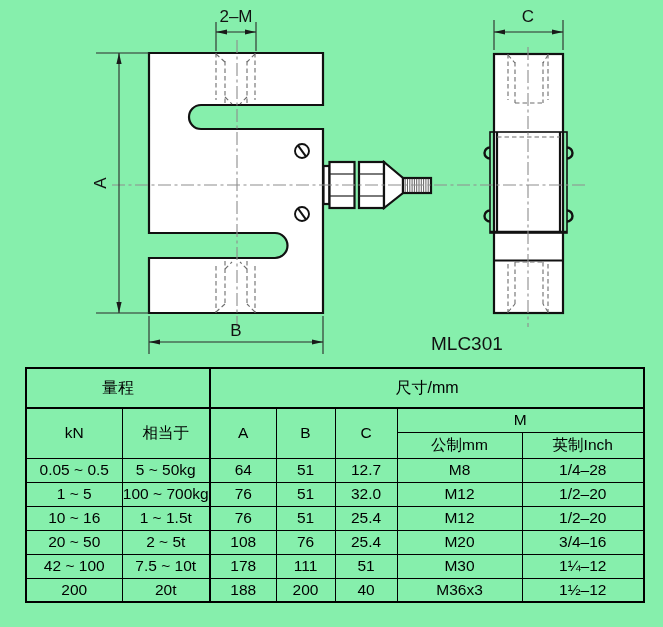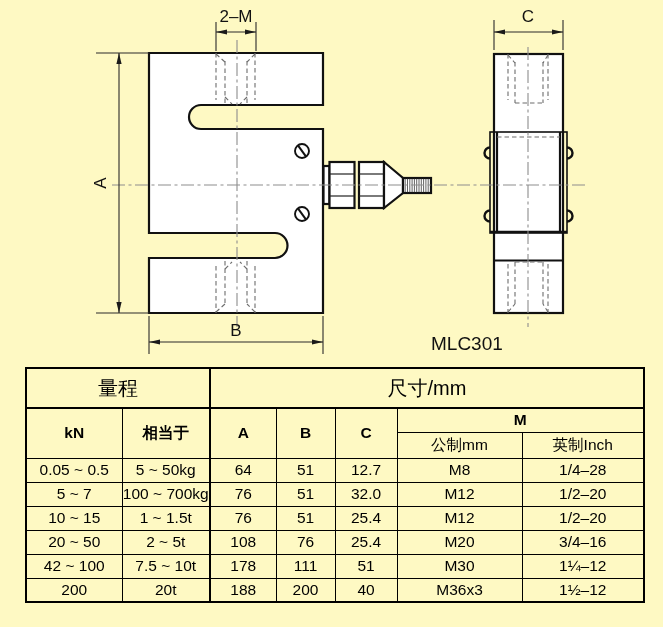--- a/index.html
+++ b/index.html
@@ -1,17 +1,17 @@
 <!DOCTYPE html>
 <html><head>
 <meta charset="utf-8">
 <style>
   html,body { margin:0; padding:0; background:#fff; }
   .stage {
-    position:relative; width:663px; height:627px; background:#fef9c3;
+    position:relative; width:663px; height:627px; background:#86efac;
     font-family:"Liberation Sans", sans-serif; color:#000; overflow:hidden;
   }
   
   .drawing { position:absolute; left:0; top:0; }
   .outline  { stroke:#111; stroke-width:2.2; fill:none; }
   .outlineF { stroke:#111; stroke-width:2.2; fill:#fff; }
   .med      { stroke:#111; stroke-width:1.6; fill:none; }
   .thin     { stroke:#222; stroke-width:1.2; fill:none; }
   .cl       { stroke:#8d8d8d; stroke-width:1.1; fill:none; stroke-dasharray:13 3.5 3 3.5; }
   .hid      { stroke:#6d6d6d; stroke-width:1.1; fill:none; stroke-dasharray:4.5 3; }
@@ -26,22 +26,22 @@
     border-collapse:collapse; table-layout:fixed;
     border:2.5px solid #000;
     font-size:15.5px;
   }
   .spec-table td {
     border:1.2px solid #000; text-align:center; vertical-align:middle;
     padding:0; overflow:hidden; white-space:nowrap;
   }
   .spec-table .bb { border-bottom-width:2.5px; }
   .spec-table .br { border-right-width:2.2px; }
-  .r1 { height:40px; font-size:20px; }
-  .r2 { height:24px;font-weight:bold; }
+  .r1 { height:40px; font-size:16px; }
+  .r2 { height:24px; }
   .r3 { height:26px; }
   .rd { height:24px; }
 </style>
 </head>
 <body>
 
 <div class="stage">
 
   <svg class="drawing" width="663" height="368" viewBox="0 0 663 368">
 
@@ -222,30 +222,30 @@
     <tr class="rd">
       <td>0.05 ~ 0.5</td>
       <td class="br">5 ~ 50kg</td>
       <td>64</td>
       <td>51</td>
       <td>12.7</td>
       <td>M8</td>
       <td>1/4–28</td>
     </tr>
     <tr class="rd">
-      <td>5 ~ 7</td>
+      <td>1 ~ 5</td>
       <td class="br">100 ~ 700kg</td>
       <td>76</td>
       <td>51</td>
       <td>32.0</td>
       <td>M12</td>
       <td>1/2–20</td>
     </tr>
     <tr class="rd">
-      <td>10 ~ 15</td>
+      <td>10 ~ 16</td>
       <td class="br">1 ~ 1.5t</td>
       <td>76</td>
       <td>51</td>
       <td>25.4</td>
       <td>M12</td>
       <td>1/2–20</td>
     </tr>
     <tr class="rd">
       <td>20 ~ 50</td>
       <td class="br">2 ~ 5t</td>

